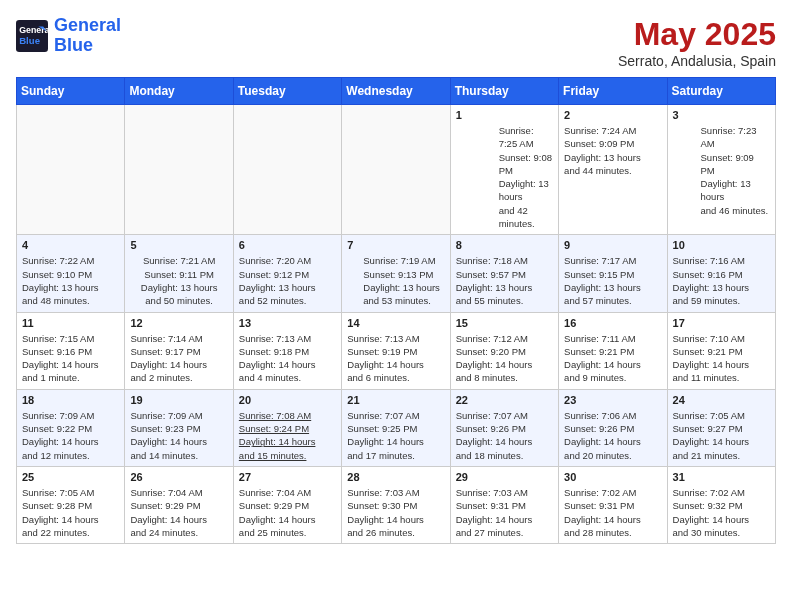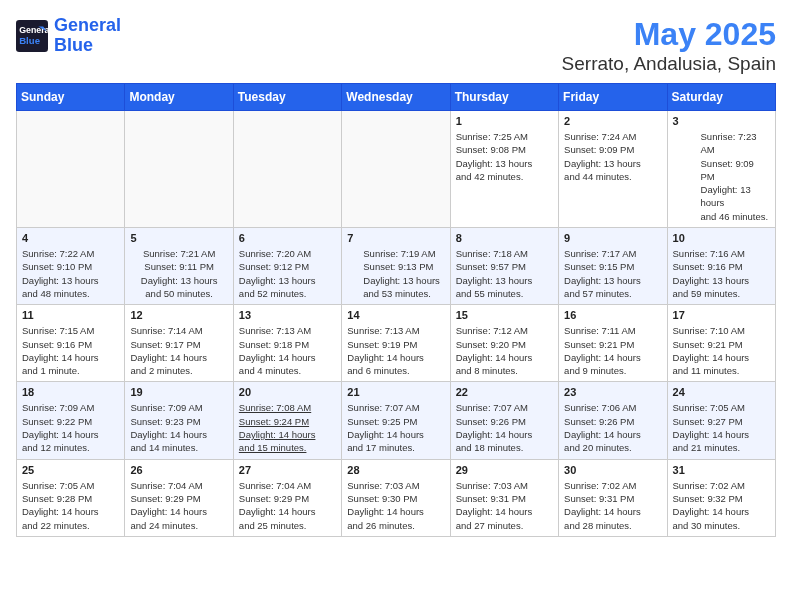--- a/index.html
+++ b/index.html
@@ -33,24 +33,24 @@
     .logo-icon {
       width: 32px;
       height: 32px;
     }
     .title-block {
       text-align: right;
     }
     .month-year {
       font-size: 32px;
       font-weight: bold;
-      color: #3b82f6;
+      color: #b91c1c;
     }
     .location {
-      font-size: 19px;
+      font-size: 14px;
       color: #333;
     }
     .calendar {
       width: 100%;
       border-collapse: collapse;
       border: 1px solid #ccc;
     }
     .calendar th {
       background: #2563eb;
       color: #fff;
@@ -128,21 +128,21 @@
       </tr>
   </thead>
   <tbody id="calendar-body">
   <tr>
         <td class="empty"></td>
         <td class="empty"></td>
         <td class="empty"></td>
         <td class="empty"></td>
         <td>
           <span class="day-number">1</span>
-          <div class="day-info" style="white-space: pre-line;">Sunrise: 7:25 AM
+          <div class="day-info" style="white-space: pre-line; margin-left: 43px;">Sunrise: 7:25 AM
 Sunset: 9:08 PM
 Daylight: 13 hours
 and 42 minutes.</div>
         </td>
         <td>
           <span class="day-number">2</span>
           <div class="day-info" style="white-space: pre-line;">Sunrise: 7:24 AM
 Sunset: 9:09 PM
 Daylight: 13 hours
 and 44 minutes.</div>

